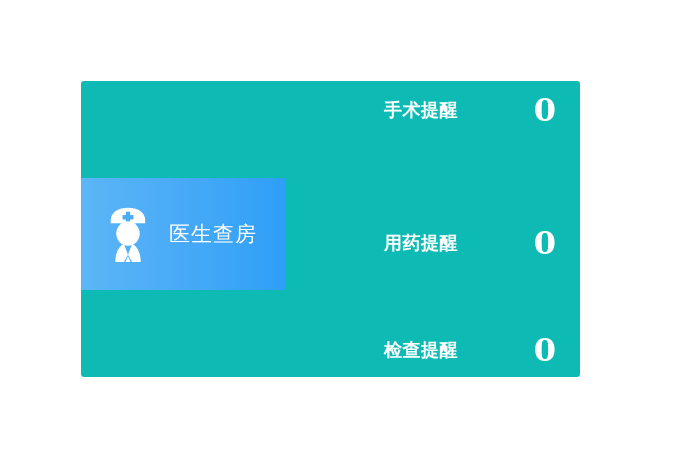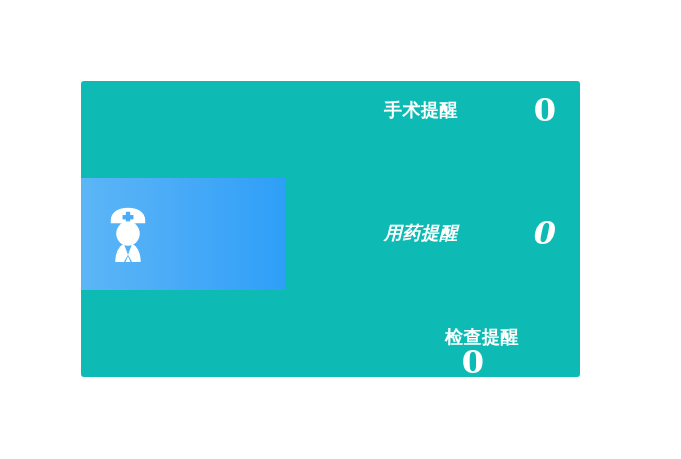--- a/index.html
+++ b/index.html
@@ -73,22 +73,22 @@
     left: 0;
     width: 100%;
     height: 44px;
     margin-top: -22px;
     display: flex;
     align-items: center;
     justify-content: space-between;
     cursor: pointer;
   }
   .reminder-row.r0 { top: 29px; }
-  .reminder-row.r1 { top: 152px; font-style: italic; }
-  .reminder-row.r2 { top: 269px; flex-direction: column; }
+  .reminder-row.r1 { top: 162px; }
+  .reminder-row.r2 { top: 269px; }
 
   .reminder-label {
     color: #ffffff;
     font-size: 18px;
     font-weight: bold;
     letter-spacing: 0.5px;
     line-height: 1;
     white-space: nowrap;
   }
   .reminder-count {
@@ -113,20 +113,21 @@
       <path d="M13 17 C13 7.5 22 3 32 3 C42 3 51 7.5 51 17 L51 20 L13 20 Z" fill="#ffffff"></path>
       <rect x="29.6" y="7.5" width="4.8" height="12" fill="#4aabf7"></rect>
       <rect x="26" y="11.1" width="12" height="4.8" fill="#4aabf7"></rect>
 
       <ellipse cx="32" cy="31.5" rx="13" ry="13.5" fill="#ffffff"></ellipse>
 
       <path d="M18 63 C18 50.5 23.5 44.5 27.5 43 L32 55 L27.5 63 Z" fill="#ffffff"></path>
       <path d="M46 63 C46 50.5 40.5 44.5 36.5 43 L32 55 L36.5 63 Z" fill="#ffffff"></path>
       <path d="M29.2 63 L32 56.5 L34.8 63 Z" fill="#ffffff"></path>
     </svg>
+    <span class="action-label">医生查房</span>
   </div>
 
   <div class="reminders">
 
     <div class="reminder-row r0">
       <span class="reminder-label">手术提醒</span>
       <span class="reminder-count">0</span>
     </div>
 
     <div class="reminder-row r1">

